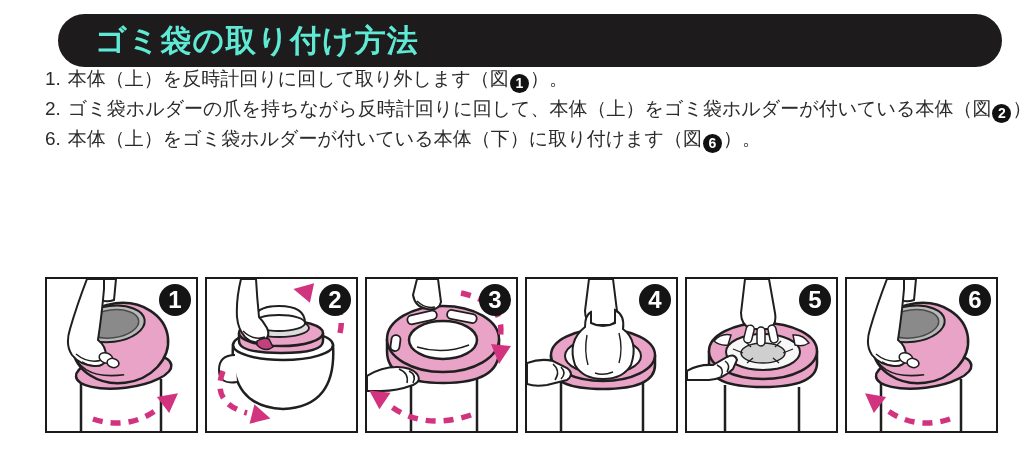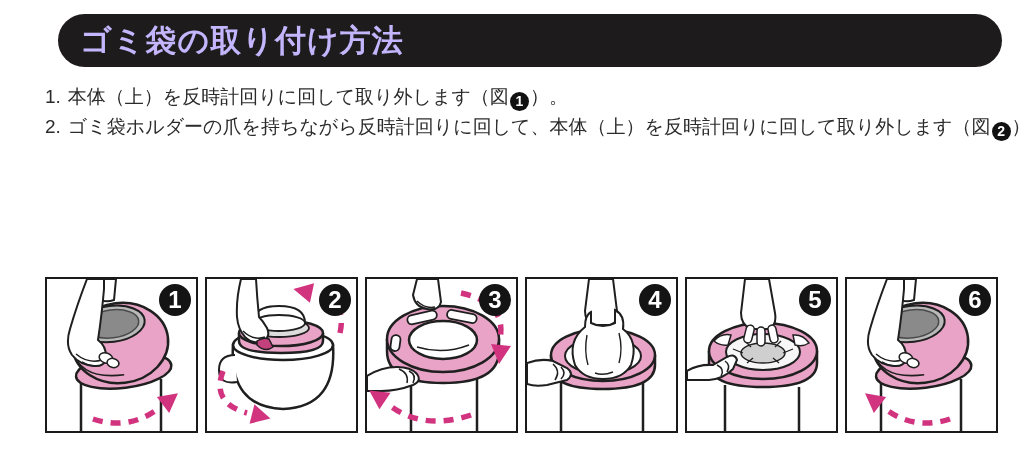--- a/index.html
+++ b/index.html
@@ -5,23 +5,23 @@
   html,body{margin:0;padding:0;}
   body{
     width:1024px;height:450px;position:relative;overflow:hidden;background:#ffffff;
     font-family:"Liberation Sans","DejaVu Sans",sans-serif;color:#2b2b2b;
   }
   .header-bar{
     position:absolute;left:58px;top:14px;width:944px;height:53px;
     background:#1e1b1c;border-radius:27px;display:flex;align-items:center;
     padding-left:22px;box-sizing:border-box;
   }
-  .header-bar h1{margin:0;color:#c4b5fd;font-size:31px;font-weight:bold;letter-spacing:1px;}
+  .header-bar h1{margin:15px;color:#5eead4;font-size:31px;font-weight:bold;letter-spacing:1px;}
   .instructions{
-    position:absolute;left:45px;top:82px;margin:0;padding:0;list-style:none;width:979px;
+    position:absolute;left:45px;top:64px;margin:0;padding:0;list-style:none;width:979px;
   }
   .instructions li{
     font-size:19px;line-height:30px;white-space:nowrap;overflow:hidden;color:#2b2b2b;
   }
   .li-num{margin-right:7px;}
   .fig-badge{
     display:inline-flex;width:19px;height:19px;border-radius:50%;background:#111111;
     color:#ffffff;font-size:14px;font-weight:bold;align-items:center;justify-content:center;
     vertical-align:-3px;margin:0 1px;
   }
@@ -39,21 +39,22 @@
 </style>
 </head>
 <body>
 
 <div class="header-bar">
   <h1>ゴミ袋の取り付け方法</h1>
 </div>
 
 <ol class="instructions">
     <li><span class="li-num">1.</span><span>本体（上）を反時計回りに回して取り外します（図</span><span class="fig-badge">1</span><span>）。</span></li>
-    <li><span class="li-num">2.</span><span>ゴミ袋ホルダーの爪を持ちながら反時計回りに回して、本体（上）を反時計回りに回して取り外します（図</span><span class="fig-badge">2</span><span>）。</span></li>
+    <li><span class="li-num">2.</span><span>ゴミ袋ホルダーの爪を持ちながら反時計回りに回して、本体（上）をゴミ袋ホルダーが付いている本体（図</span><span class="fig-badge">2</span><span>）。</span></li>
+    <li><span class="li-num">6.</span><span>本体（上）をゴミ袋ホルダーが付いている本体（下）に取り付けます（図</span><span class="fig-badge">6</span><span>）。</span></li>
   </ol>
 
 <div class="panels">
 
   <div class="panel">
     <svg viewBox="0 0 149 152">
       <path d="M34 98 V152 M114 100 V152" fill="none" stroke="#1f1f1f" stroke-width="2.5"></path>
       <path d="M52 0 L47 17 Q56 25 67 21 L69 0 Z" fill="#fff" stroke="#1f1f1f" stroke-width="2"></path>
       <g transform="rotate(-7 74 70)">
         <ellipse cx="74" cy="92" rx="48" ry="17" fill="#e8a3c6" stroke="#1f1f1f" stroke-width="2.5"></ellipse>

